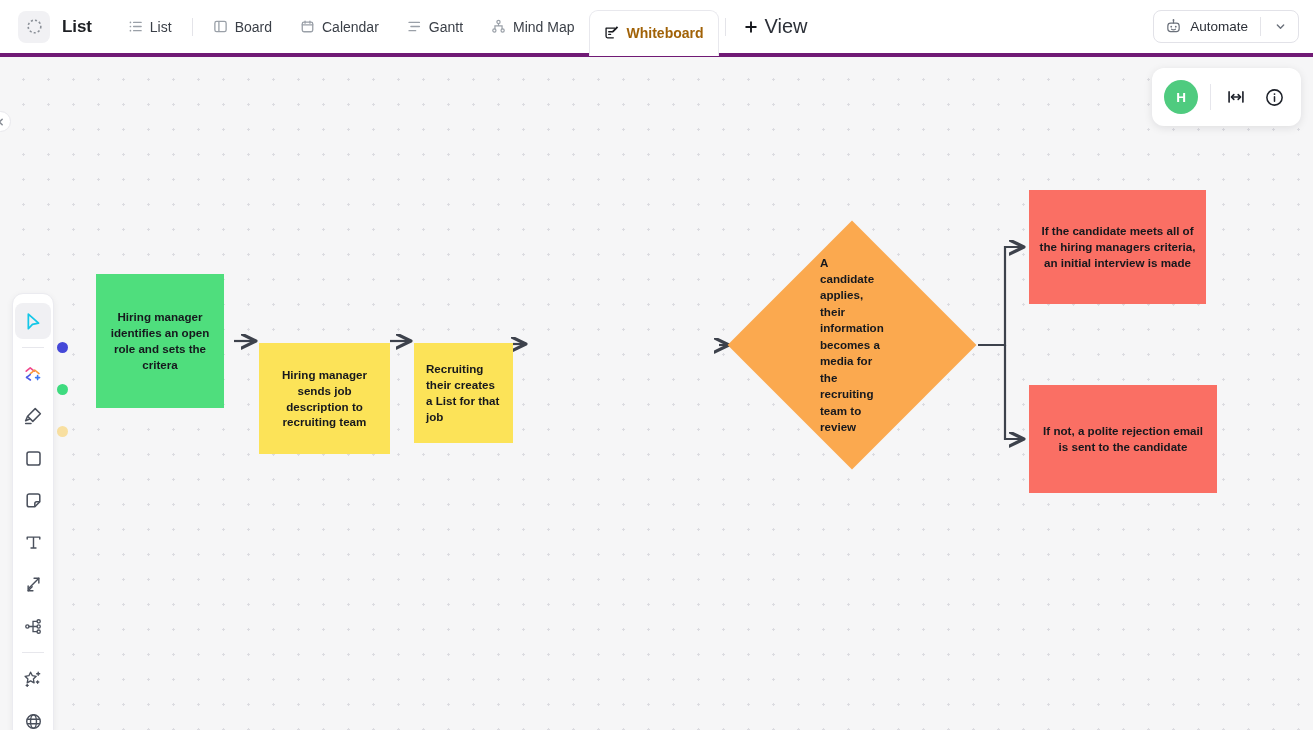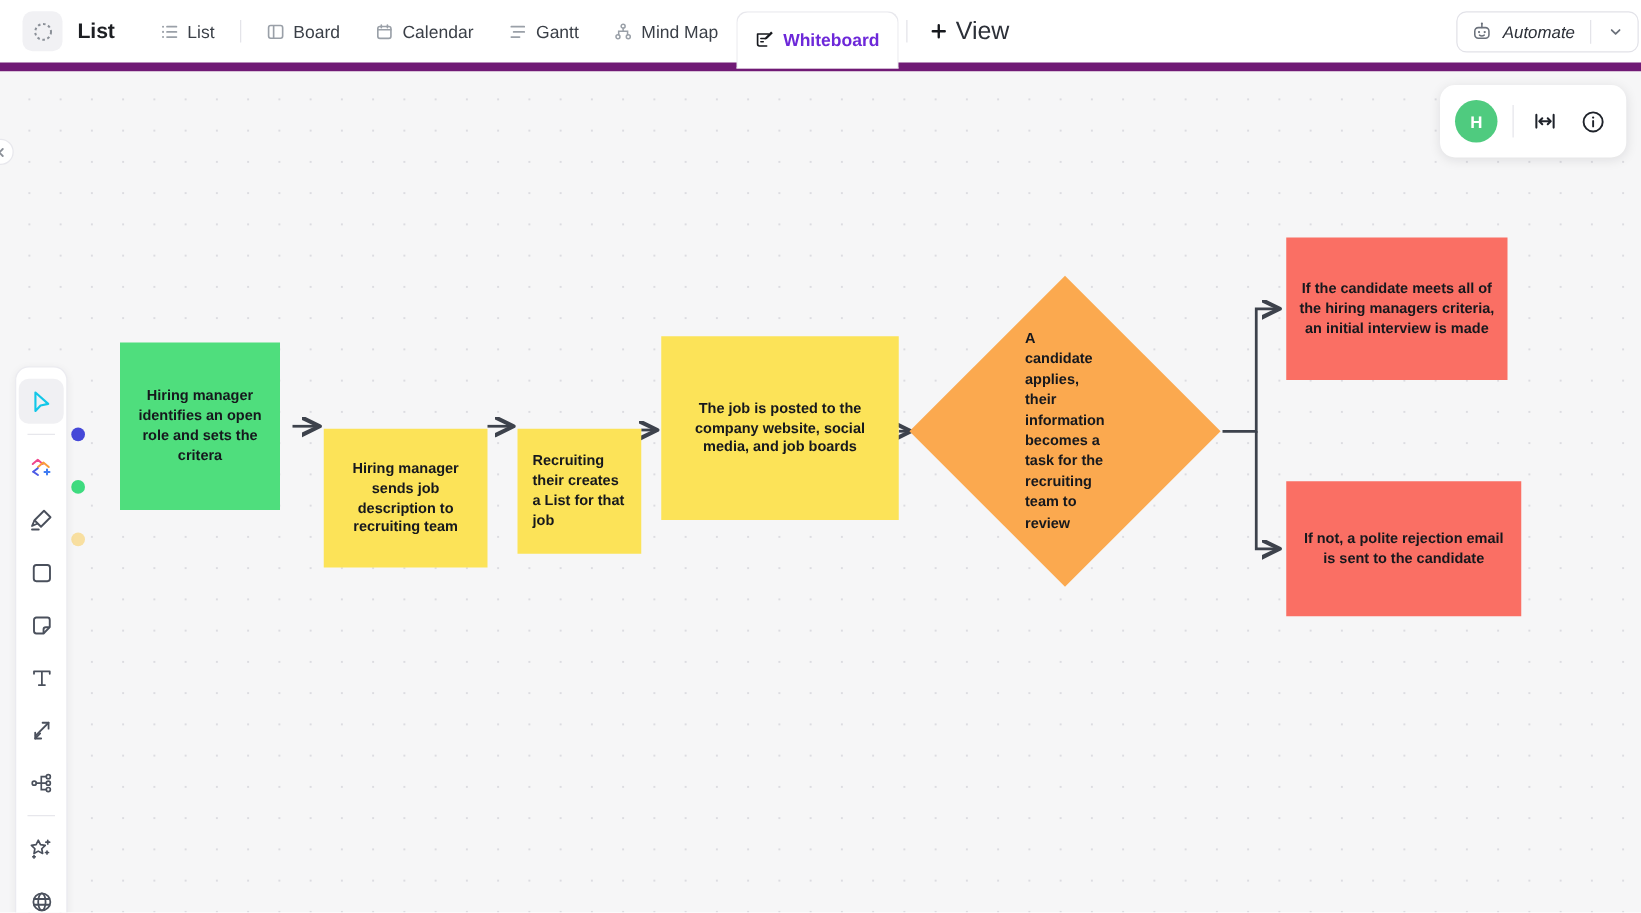--- a/index.html
+++ b/index.html
@@ -9,21 +9,21 @@
     background: #ffffff;
     overflow: hidden;
   }
   #app { position: relative; width: 1313px; height: 730px; }
 
   
   .topbar {
     position: absolute; top: 0; left: 0; width: 1313px; height: 57px;
     background: #ffffff;
     display: flex; align-items: center;
-    border-bottom: 7px solid #701a75;
+    border-bottom: 4px solid #701a75;
     z-index: 30;
   }
   .list-badge {
     margin-left: 18px; width: 32px; height: 32px; border-radius: 8px;
     background: #f1f1f4; display: flex; align-items: center; justify-content: center;
     flex: 0 0 auto;
   }
   .page-title {
     margin-left: 12px; font-size: 17px; font-weight: 700; color: #1d1f23;
     letter-spacing: -0.1px;
@@ -33,30 +33,30 @@
     display: flex; align-items: center; gap: 7px;
     height: 57px; padding: 0 14px;
     font-size: 14px; color: #3a3f47; cursor: pointer;
     position: relative; white-space: nowrap;
   }
   .view-tab .tlabel { line-height: 1; }
   .view-tab.active {
     background: #ffffff;
     border: 1px solid #e8e8ed; border-bottom: 1px solid #ffffff;
     border-radius: 9px 9px 0 0;
-    color: #6d28d9; font-weight: 600;
+    color: #a16207; font-weight: 600;
     height: 46px; margin-bottom: -1px; align-self: flex-end;
     padding: 0 14px;
   }
   .tab-sep { width: 1px; height: 18px; background: #e4e4e9; margin: 0 6px; align-self: center; }
   .add-view {
     display: flex; align-items: center; gap: 7px; padding: 0 12px; height: 57px;
     font-size: 20px; color: #2c3038; cursor: pointer; font-weight: 500;
   }
-  .topbar-right { margin-left: auto; margin-right: 2px; display: flex; align-items: center; font-style: italic; }
+  .topbar-right { margin-left: auto; margin-right: 14px; display: flex; align-items: center; }
   .automate-btn {
     display: flex; align-items: center; gap: 8px;
     height: 33px; padding: 0 6px 0 11px;
     border: 1px solid #e2e2e8; border-radius: 8px;
     font-size: 13.5px; color: #2c3038; cursor: pointer; background: #fff;
   }
   .automate-sep { width: 1px; height: 19px; background: #e4e4e9; margin-left: 4px; }
   .automate-caret { padding: 0 5px; display: flex; align-items: center; }
   .icon { display: inline-flex; align-items: center; justify-content: center; }
 
@@ -296,27 +296,24 @@
     </div>
 
     <div class="node" style="left:259px; top:286px; width:131px; height:111px; background:#FCE358;">
       <span>Hiring manager sends job description to recruiting team</span>
     </div>
 
     <div class="node left" style="left:414px; top:286px; width:99px; height:100px; background:#FCE358; padding-left:12px;">
       <span>Recruiting their creates a List for that job</span>
     </div>
 
-    <div class="node" style="left:529px; top:212px; width:190px; height:147px; background:#FCE358; padding:0 14px;">
-      <span>The job is posted to the company website, social media, and job boards</span>
-    </div>
 
     <div class="diamond" style="left:764px; top:200px; width:176px; height:176px;">
       <div class="dshape"></div>
-      <div class="dtext">A candidate applies, their information becomes a task for the recruiting team to review</div>
+      <div class="dtext">A candidate applies, their information becomes a media for the recruiting team to review</div>
     </div>
 
     <div class="node" style="left:1029px; top:133px; width:177px; height:114px; background:#FA6F64; padding:0 10px;">
       <span>If the candidate meets all of the hiring managers criteria, an initial interview is made</span>
     </div>
 
     <div class="node" style="left:1029px; top:328px; width:188px; height:108px; background:#FA6F64; padding:0 10px;">
       <span>If not, a polite rejection email is sent to the candidate</span>
     </div>
 

